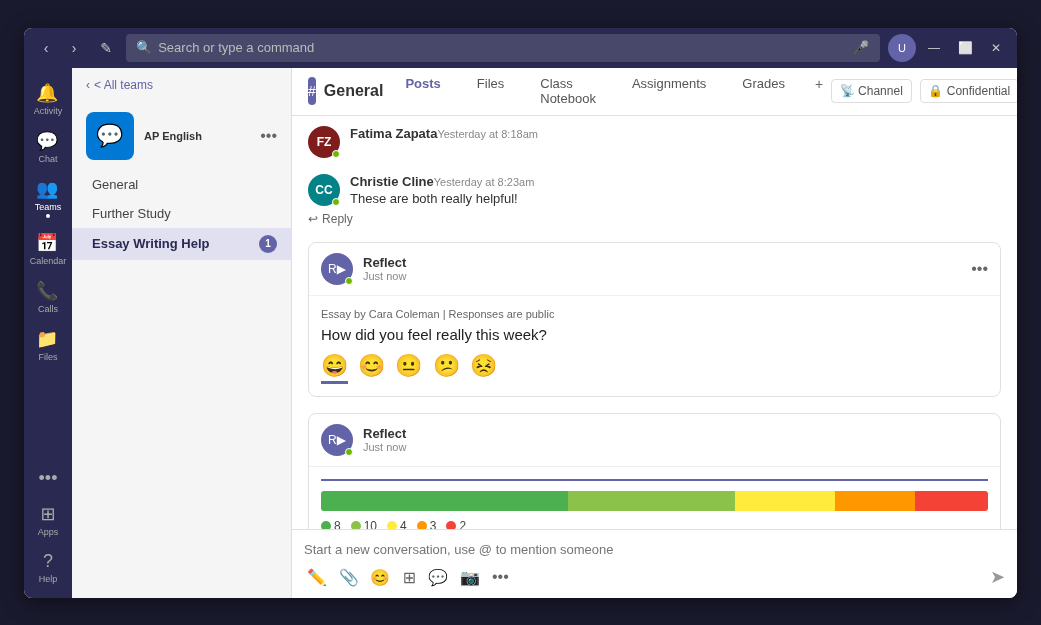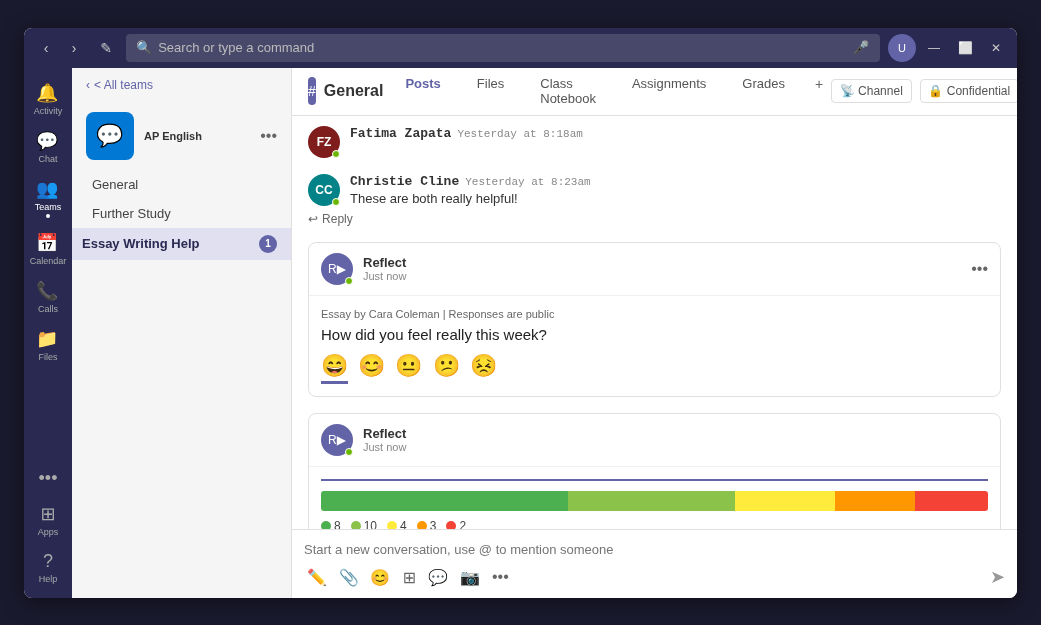--- a/index.html
+++ b/index.html
@@ -177,21 +177,20 @@
       color: #444;
       cursor: pointer;
       display: flex;
       align-items: center;
       justify-content: space-between;
     }
     .channel-item.active {
       background: #e0e0f0;
       color: #292952;
       font-weight: 600;
-      padding-left: 10px;
     }
     .channel-badge {
       background: #6264a7;
       color: white;
       border-radius: 50%;
       width: 18px;
       height: 18px;
       font-size: 10px;
       display: flex;
       align-items: center;
@@ -305,23 +304,21 @@
       border-radius: 50%;
       border: 1px solid white;
       position: absolute;
       bottom: 0;
       right: 0;
     }
     .msg-body { flex: 1; }
     .msg-header {
       display: flex;
       align-items: baseline;
-      gap: 6px;
       margin-bottom: 2px;
-      font-family: Liberation Mono, monospace;
     }
     .msg-name {
       font-size: 13px;
       font-weight: 600;
       color: #333;
     }
     .msg-time {
       font-size: 11px;
       color: #888;
     }

